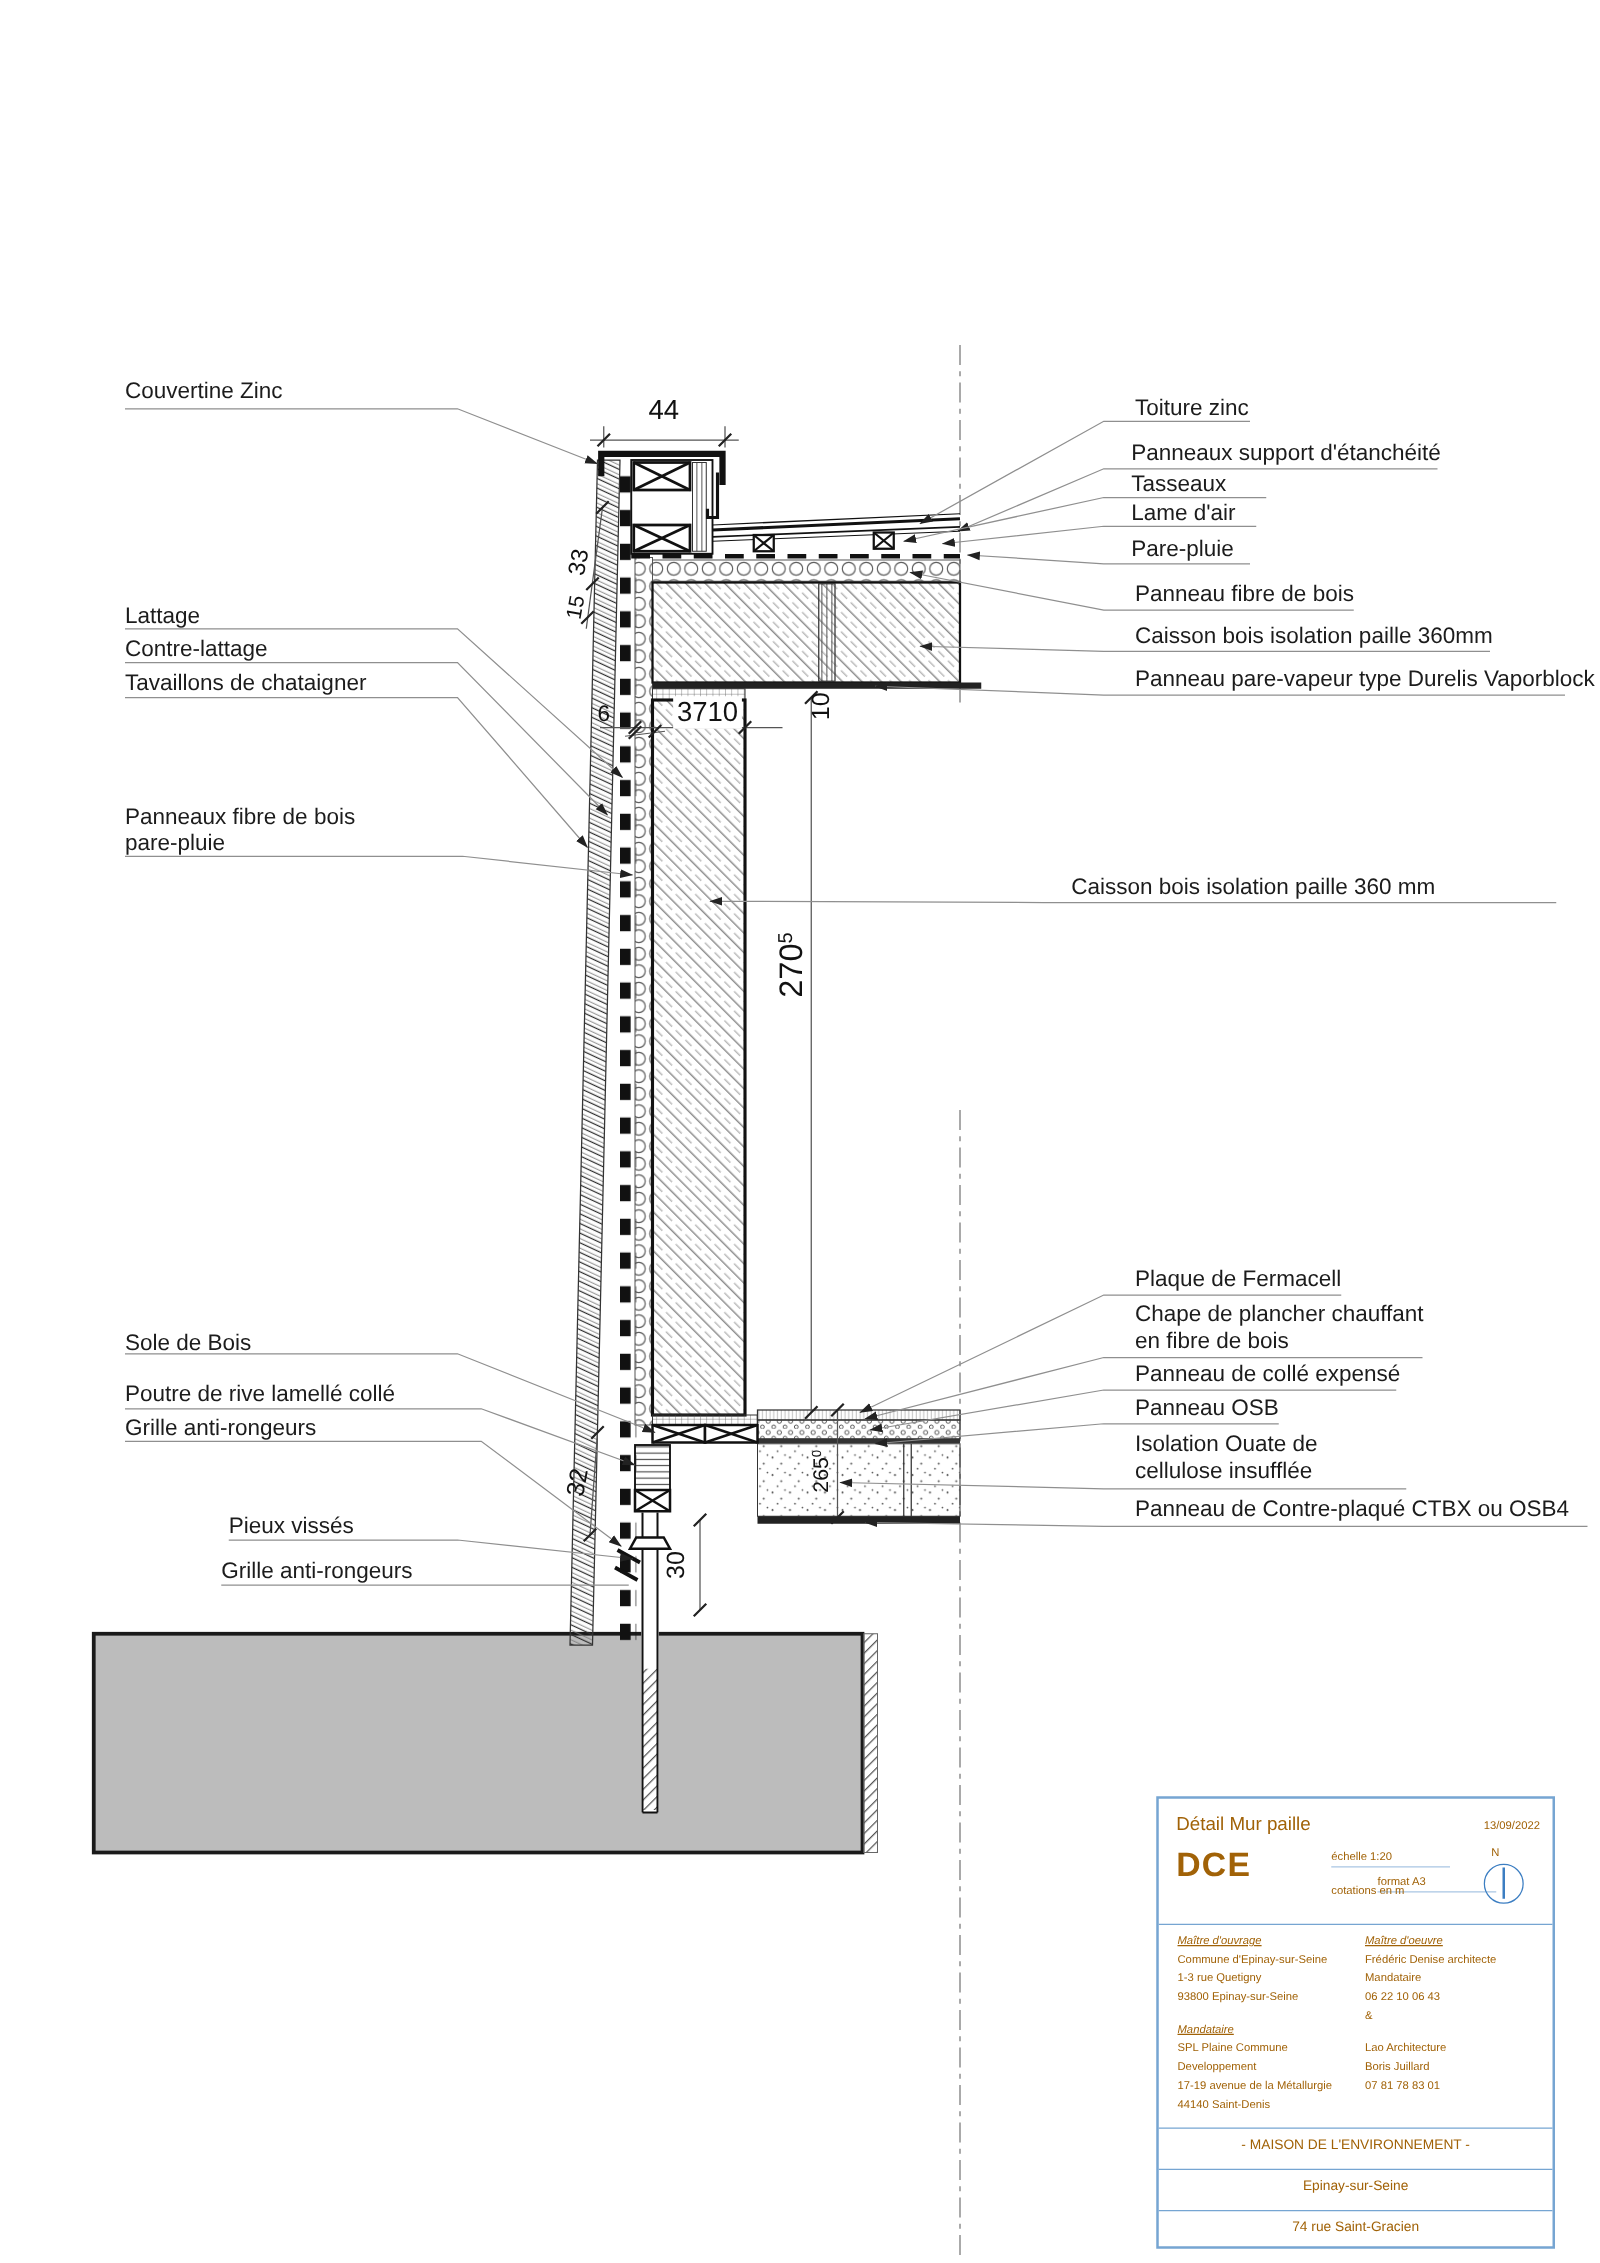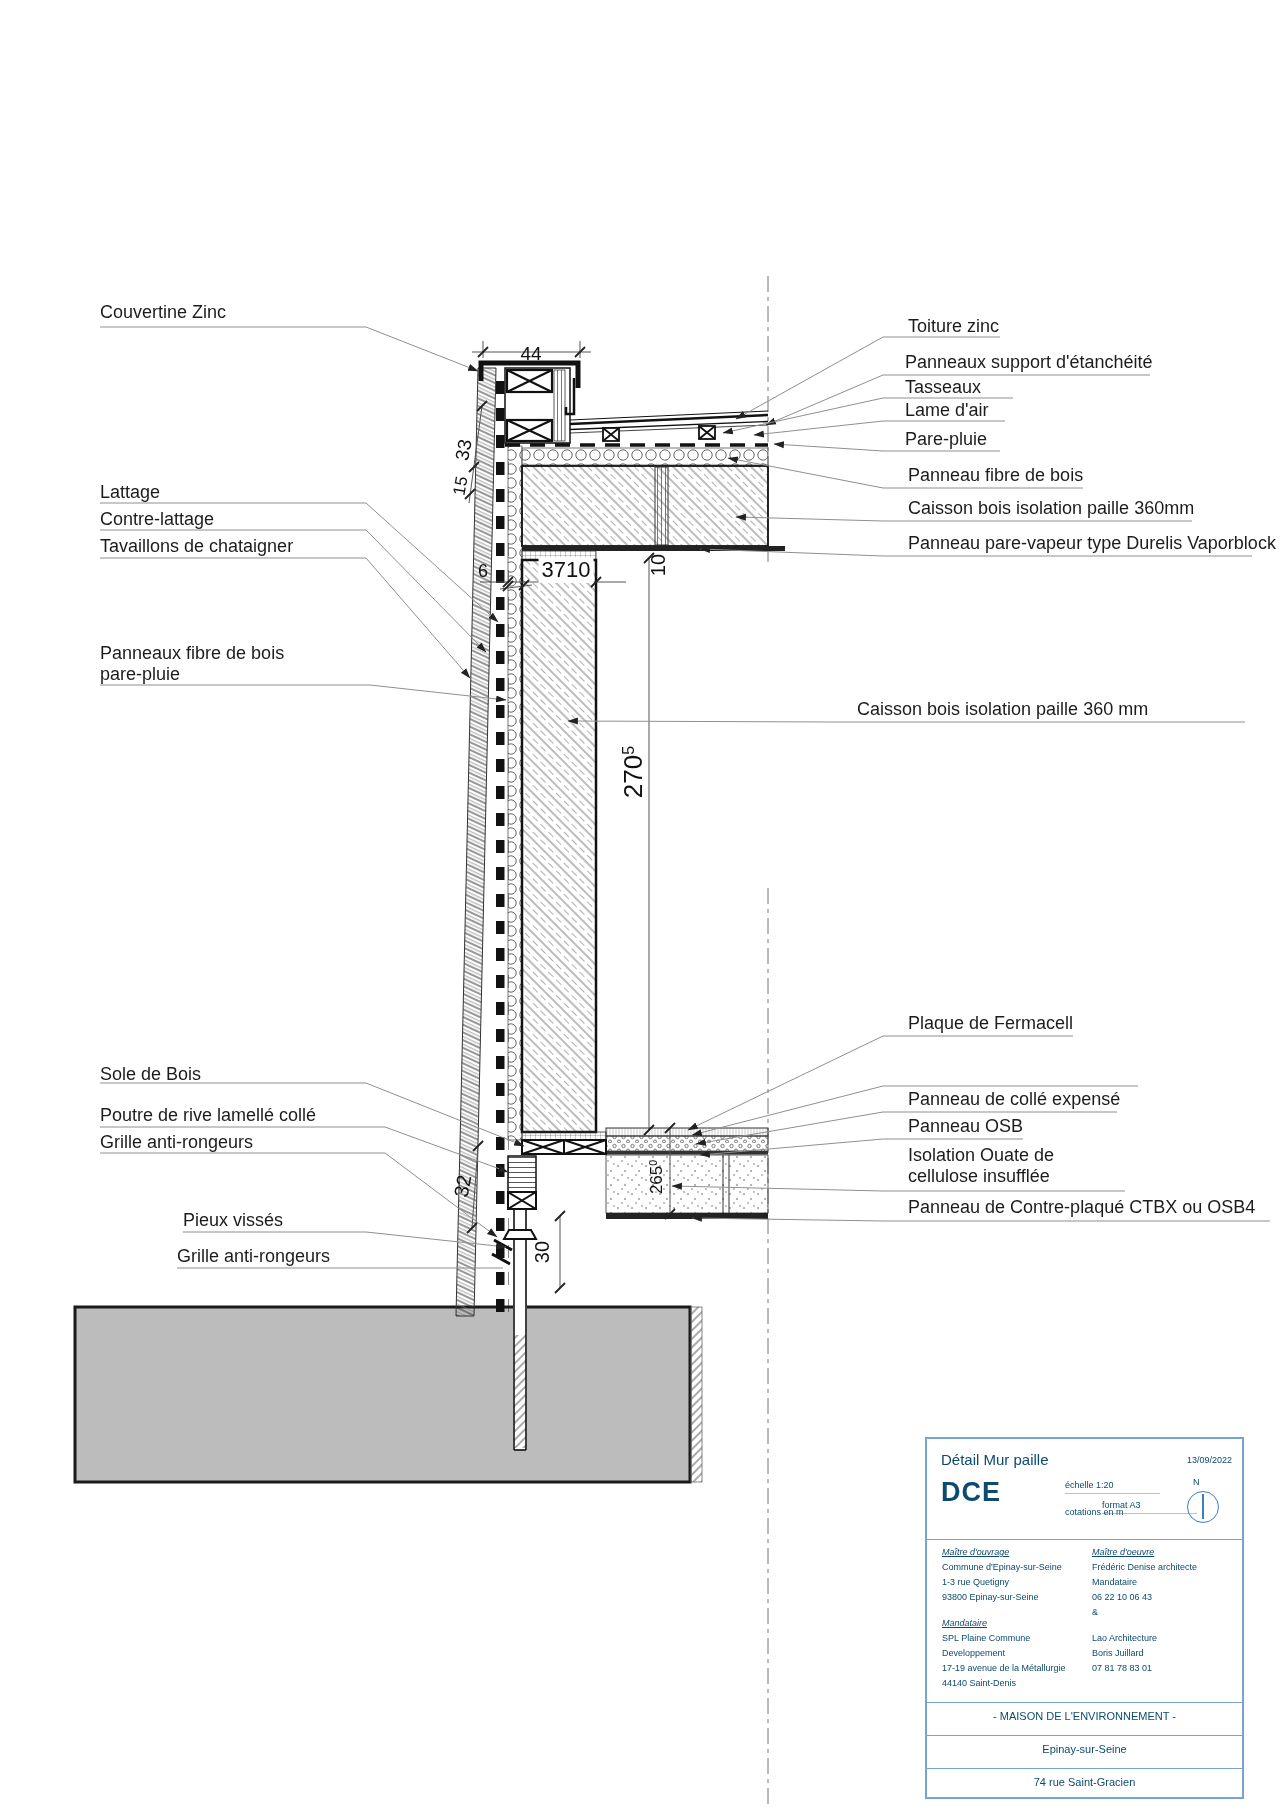--- a/index.html
+++ b/index.html
@@ -8,21 +8,21 @@
   #drawing-svg{position:absolute;left:0;top:0;z-index:1;}
   .lbl{position:absolute;z-index:2;font-size:18px;line-height:21px;white-space:nowrap;color:#1c1c1c;}
   .dim{position:absolute;z-index:2;font-size:20px;color:#111;white-space:nowrap;}
   .ctr{transform:translate(-50%,-50%);}
   .rot90{transform:translate(-50%,-50%) rotate(-90deg);}
   .rot80{transform:translate(-50%,-50%) rotate(-80deg);}
   .wbg{background:#fff;padding:0 3px;}
   .sup{font-size:62%;position:relative;top:-0.5em;}
   
   #titleblock{position:absolute;left:925px;top:1437px;width:315px;height:358px;z-index:3;
-              border:2px solid #76a5d2;color:#0c4a6e;background:#fff;}
+              border:2px solid #76a5d2;color:#a16207;background:#fff;}
   .tb{position:absolute;white-space:nowrap;}
   .tb-title{left:14px;top:12px;font-size:15px;}
   .tb-date{right:10px;top:14px;font-size:8.5px;}
   .tb-phase{left:14px;top:38px;font-size:27px;font-weight:600;letter-spacing:1px;}
   .tb-small{font-size:9px;line-height:15px;}
   .tb-scale{left:138px;top:39px;width:95px;border-bottom:1px solid #a9c6e4;}
   .tb-format{left:138px;top:59px;width:95px;border-bottom:1px solid #a9c6e4;margin-left:37px;}
   .tb-units{left:138px;top:66px;width:95px;}
   .tb-north{left:260px;top:52px;width:30px;height:30px;border:1.5px solid #3c7ec2;border-radius:50%;}
   .tb-north-needle{position:absolute;left:14px;top:2px;width:1.5px;height:25px;background:#3c7ec2;}
@@ -241,29 +241,33 @@
   <div class="lbl" style="left:908px;top:316px">Toiture zinc</div>
   <div class="lbl" style="left:905px;top:352px">Panneaux support d'étanchéité</div>
   <div class="lbl" style="left:905px;top:377px">Tasseaux</div>
   <div class="lbl" style="left:905px;top:400px">Lame d'air</div>
   <div class="lbl" style="left:905px;top:429px">Pare-pluie</div>
   <div class="lbl" style="left:908px;top:465px">Panneau fibre de bois</div>
   <div class="lbl" style="left:908px;top:498px">Caisson bois isolation paille 360mm</div>
   <div class="lbl" style="left:908px;top:533px">Panneau pare-vapeur type Durelis Vaporblock</div>
   <div class="lbl" style="left:857px;top:699px">Caisson bois isolation paille 360 mm</div>
   <div class="lbl" style="left:908px;top:1013px">Plaque de Fermacell</div>
+  <div class="lbl" style="left:908px;top:1041px">
+    <div>Chape de plancher chauffant</div>
+    <div>en fibre de bois</div>
+  </div>
   <div class="lbl" style="left:908px;top:1089px">Panneau de collé expensé</div>
   <div class="lbl" style="left:908px;top:1116px">Panneau OSB</div>
   <div class="lbl" style="left:908px;top:1145px">
     <div>Isolation Ouate de</div>
     <div>cellulose insufflée</div>
   </div>
   <div class="lbl" style="left:908px;top:1197px">Panneau de Contre-plaqué CTBX ou OSB4</div>
 
-  <div class="dim ctr" style="left:531px;top:354px;font-size:19px">44</div>
+  <div class="dim ctr" style="left:531px;top:328px;font-size:22px">44</div>
   <div class="dim rot80" style="left:464px;top:450px;font-size:19px">33</div>
   <div class="dim rot80" style="left:461px;top:486px;font-size:17px">15</div>
   <div class="dim ctr" style="left:483px;top:571px;font-size:18px">6</div>
   <div class="dim ctr wbg" style="left:566px;top:570px;font-size:22px">3710</div>
   <div class="dim rot90" style="left:658px;top:565px;font-size:20px">10</div>
   <div class="dim rot90" style="left:633px;top:772px;font-size:26px">
     <span>270</span><span class="sup">5</span>
   </div>
   <div class="dim rot80" style="left:463px;top:1186px;font-size:20px">32</div>
   <div class="dim rot90" style="left:542px;top:1252px;font-size:20px">30</div>

